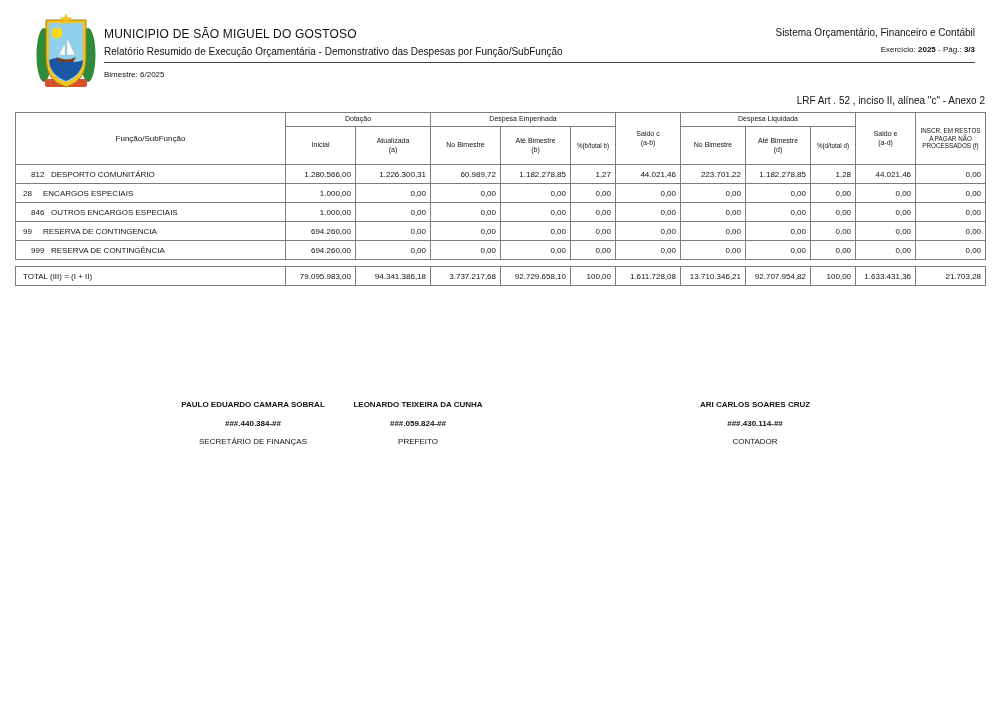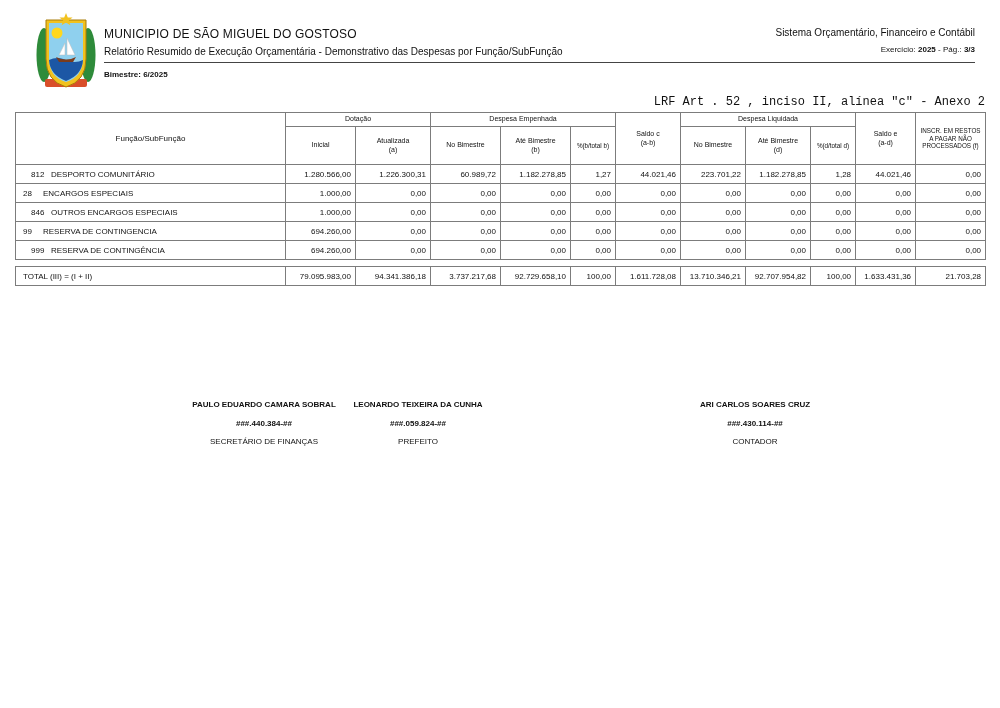--- a/index.html
+++ b/index.html
@@ -5,25 +5,25 @@
   * { margin:0; padding:0; box-sizing:border-box; }
   html,body { background:#ffffff; }
   body { font-family:"Liberation Sans", sans-serif; color:#111; }
   .page { position:relative; width:1000px; height:512px; background:#fff; overflow:hidden; }
 
   
   .logo { position:absolute; left:36px; top:13px; width:60px; height:78px; }
   .muni { position:absolute; left:104px; top:27px; font-size:12px; letter-spacing:.2px; white-space:nowrap; }
   .rtitle { position:absolute; left:104px; top:46px; font-size:10px; font-weight:normal; white-space:nowrap; }
   .hrule { position:absolute; left:104px; top:62px; width:871px; border-top:1px solid #444; }
-  .bimestre { position:absolute; left:104px; top:70px; font-size:8px; font-weight:bold; }
+  .bimestre { position:absolute; left:104px; top:70px; font-size:8px; font-weight:normal; }
   .sysname { position:absolute; right:25px; top:27px; font-size:10px; white-space:nowrap; }
   .exline { position:absolute; right:25px; top:45px; font-size:8px; white-space:nowrap; }
   .exline b { font-weight:bold; }
-  .annex { position:absolute; right:15px; top:95px; font-size:12px; white-space:nowrap;font-family:Liberation Mono, monospace; }
+  .annex { position:absolute; right:15px; top:95px; font-size:10px; white-space:nowrap; }
 
   
   .tablewrap { position:absolute; left:15px; top:112px; }
   table { border-collapse:collapse; table-layout:fixed; width:970px; }
   th, td { border:1px solid #7c7c7c; font-weight:normal; overflow:hidden; }
   th { font-size:7px; text-align:center; vertical-align:middle; padding:1px 2px; line-height:1.25; }
   th.big { font-size:8px;margin-top:36px; }
   th.small { font-size:6.3px; }
   tr.h1 th { height:14px; }
   tr.h2 th { height:38px; }
@@ -31,21 +31,21 @@
   td.num { text-align:right; }
   td.name-cell { padding-left:7px; }
   tr.sub td.name-cell { padding-left:15px; }
   .code { display:inline-block; min-width:20px; }
   tr.spacer td { border:none; height:7px; padding:0; }
 
   
   .sig { position:absolute; top:400px; width:176px; text-align:center; font-size:8px; }
   .sig .sname { font-weight:bold; margin-bottom:10px; white-space:nowrap; }
   .sig .scpf { margin-bottom:9px;font-weight:bold; }
-  .sig1 { left:176px; } .sig2 { left:330px; } .sig3 { left:502px; } .sig4 { left:667px; }
+  .sig1 { left:165px; } .sig2 { left:330px; } .sig3 { left:502px; } .sig4 { left:667px; }
 
   
   .frule { position:absolute; left:10px; top:678px; width:985px; border-top:1px solid #b5b5b5; }
   .fcompany { position:absolute; left:18px; top:684px; font-size:8px; color:#959595; }
   .artifact { position:absolute; left:59px; top:696px; width:34px; height:12px; background:#3f3f3f; border-radius:1px; }
 </style>
 </head>
 <body>
 
 <div class="page">

